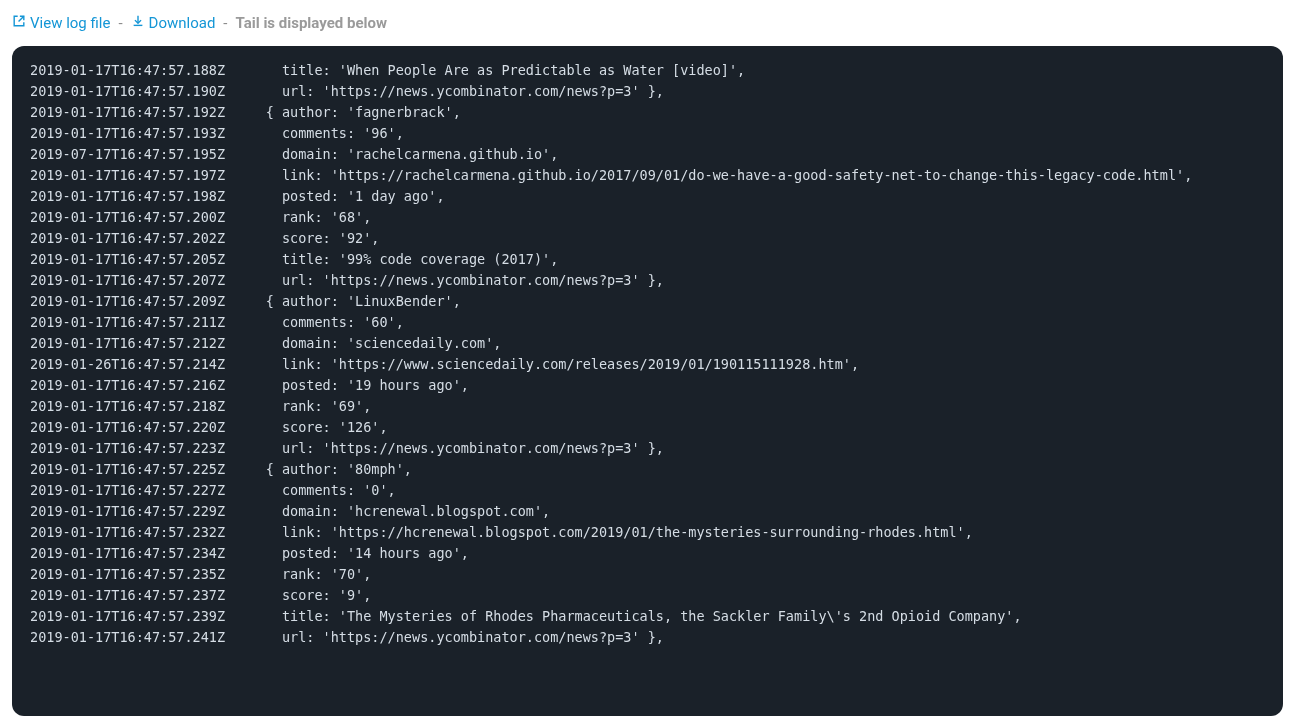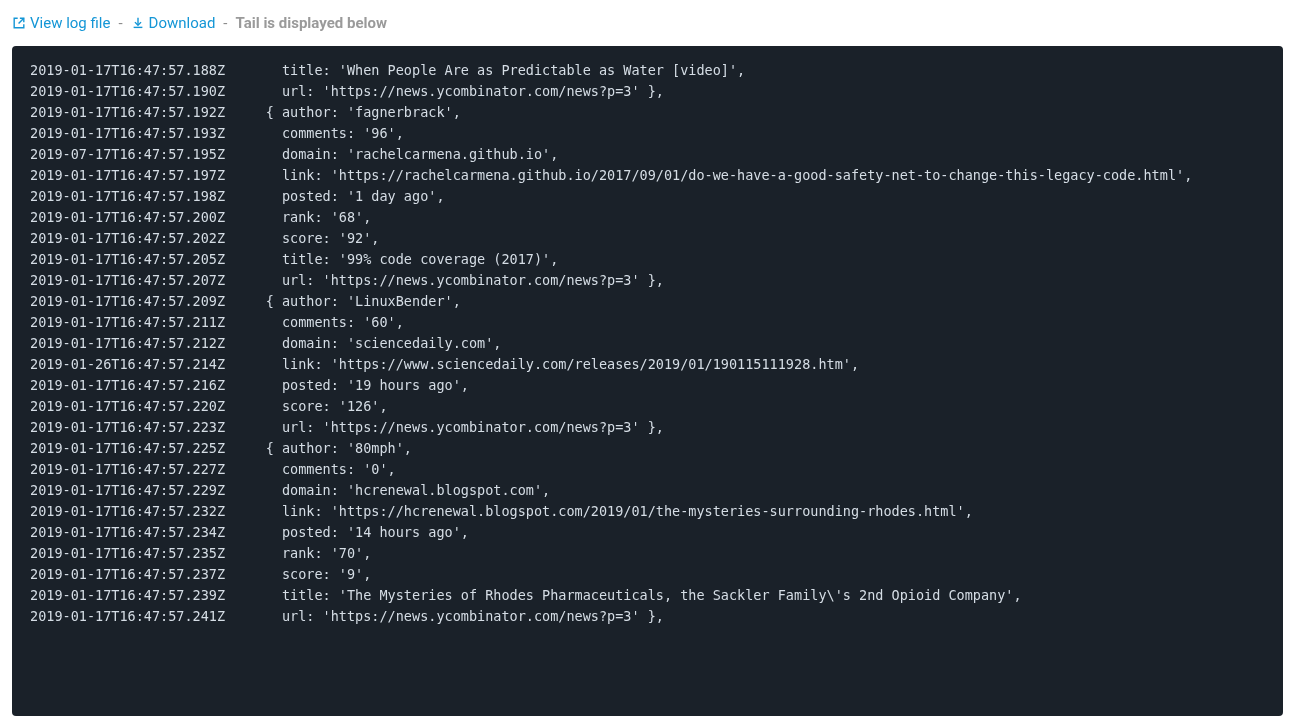--- a/index.html
+++ b/index.html
@@ -19,40 +19,40 @@
       font-size: 15px;
       color: #8a8a8a;
       display: flex;
       align-items: center;
       gap: 6px;
     }
     .header a {
       color: #1496d6;
       text-decoration: none;
       display: inline-flex;
-      align-items: center;
+      align-items: flex-start;
       gap: 4px;
     }
     .header .sep {
       color: #8a8a8a;
       margin: 0 2px;
     }
     .header .tail-text {
       color: #9a9a9a;
       font-weight: bold;
     }
     .icon {
       display: inline-flex;
       width: 14px;
       height: 14px;
     }
     .log-panel {
       margin: 0 12px;
       background: #1a2129;
-      border-radius: 4px;
+      border-radius: 12px;
       padding: 14px 18px;
       height: 670px;
       overflow: hidden;
     }
     .log-line {
       font-family: "Consolas", "Menlo", "Monaco", monospace;
       font-size: 13.5px;
       line-height: 21px;
       color: #d5dde5;
       white-space: pre;
@@ -97,20 +97,21 @@
     <div class="log-line">2019-01-17T16:47:57.198Z       posted: '1 day ago',</div>
     <div class="log-line">2019-01-17T16:47:57.200Z       rank: '68',</div>
     <div class="log-line">2019-01-17T16:47:57.202Z       score: '92',</div>
     <div class="log-line">2019-01-17T16:47:57.205Z       title: '99% code coverage (2017)',</div>
     <div class="log-line">2019-01-17T16:47:57.207Z       url: 'https://news.ycombinator.com/news?p=3' },</div>
     <div class="log-line">2019-01-17T16:47:57.209Z     { author: 'LinuxBender',</div>
     <div class="log-line">2019-01-17T16:47:57.211Z       comments: '60',</div>
     <div class="log-line">2019-01-17T16:47:57.212Z       domain: 'sciencedaily.com',</div>
     <div class="log-line">2019-01-26T16:47:57.214Z       link: 'https://www.sciencedaily.com/releases/2019/01/190115111928.htm',</div>
     <div class="log-line">2019-01-17T16:47:57.216Z       posted: '19 hours ago',</div>
+    <div class="log-line">2019-01-17T16:47:57.218Z       rank: '69',</div>
     <div class="log-line">2019-01-17T16:47:57.220Z       score: '126',</div>
     <div class="log-line">2019-01-17T16:47:57.223Z       url: 'https://news.ycombinator.com/news?p=3' },</div>
     <div class="log-line">2019-01-17T16:47:57.225Z     { author: '80mph',</div>
     <div class="log-line">2019-01-17T16:47:57.227Z       comments: '0',</div>
     <div class="log-line">2019-01-17T16:47:57.229Z       domain: 'hcrenewal.blogspot.com',</div>
     <div class="log-line">2019-01-17T16:47:57.232Z       link: 'https://hcrenewal.blogspot.com/2019/01/the-mysteries-surrounding-rhodes.html',</div>
     <div class="log-line">2019-01-17T16:47:57.234Z       posted: '14 hours ago',</div>
     <div class="log-line">2019-01-17T16:47:57.235Z       rank: '70',</div>
     <div class="log-line">2019-01-17T16:47:57.237Z       score: '9',</div>
     <div class="log-line">2019-01-17T16:47:57.239Z       title: 'The Mysteries of Rhodes Pharmaceuticals, the Sackler Family\'s 2nd Opioid Company',</div>

